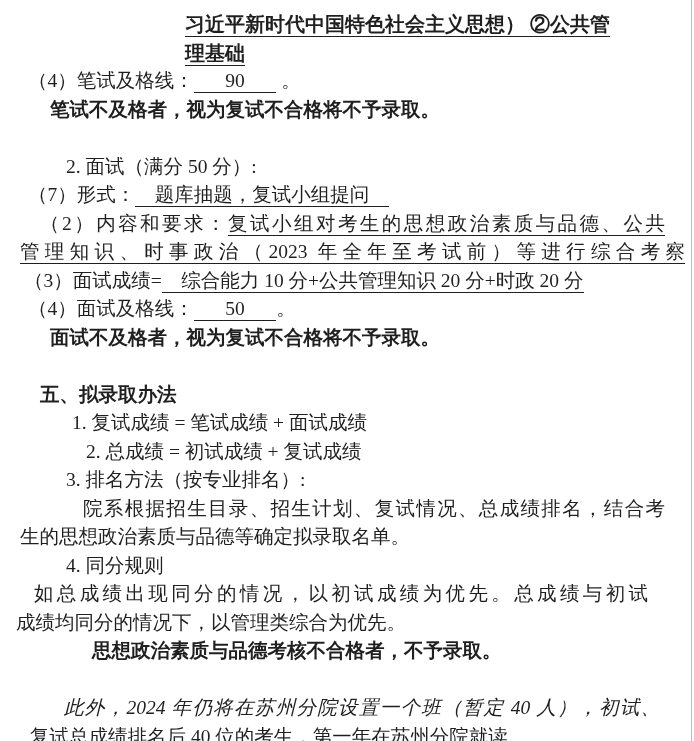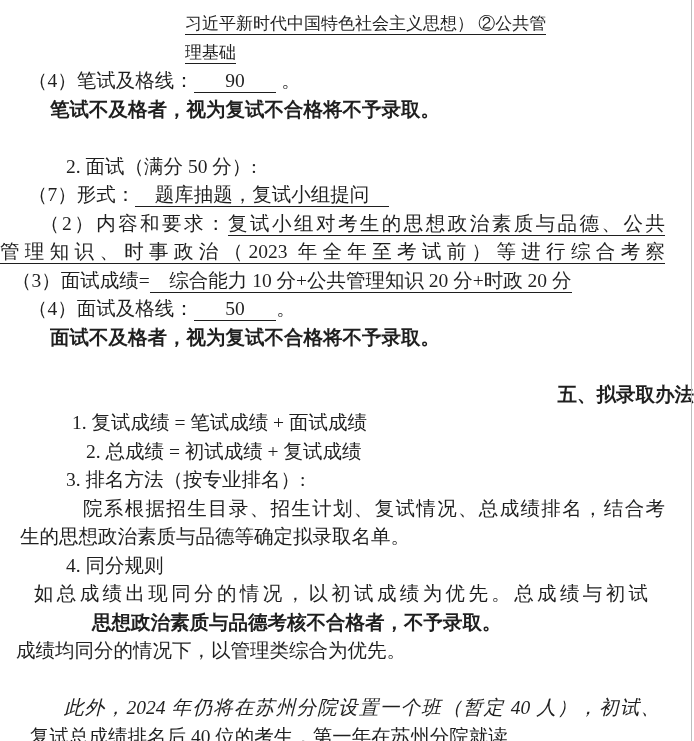--- a/index.html
+++ b/index.html
@@ -21,21 +21,21 @@
     box-sizing:border-box;
     white-space:nowrap;
   }
   .line.just{
     white-space:normal;
     text-align:justify;
     text-align-last:justify;
     text-justify:inter-character;
   }
   .bold{font-weight:bold;}
-  .small{font-size:17px;}
+  .small{font-size:20px;font-weight:bold;}
   .u{
     border-bottom:1.5px solid currentColor;
     padding-bottom:1px;
   }
   .b{
     padding-left:12px;
     padding-right:12px;
   }
   #right-border{
     position:absolute;
@@ -49,32 +49,32 @@
 
 <div id="doc" style="color: rgb(31, 31, 31);">
     <div class="line small" style="padding-left: 185px;"><span class="u">习近平新时代中国特色社会主义思想） ②公共管</span></div>
     <div class="line small" style="padding-left: 185px;"><span class="u">理基础</span></div>
     <div class="line" style="padding-left: 28px;"><span class="">（4）笔试及格线：</span><span class="u b">　90　</span><span class=""> 。</span></div>
     <div class="line bold" style="padding-left: 50px;"><span class="">笔试不及格者，视为复试不合格将不予录取。</span></div>
     <div class="line"></div>
     <div class="line" style="padding-left: 66px;"><span class="">2. 面试（满分 50 分）:</span></div>
     <div class="line" style="padding-left: 28px;"><span class="">（7）形式：</span><span class="u">　题库抽题，复试小组提问　</span></div>
     <div class="line just" style="padding-left: 40px; width: 665px;"><span class="">（2）内容和要求：</span><span class="u">复试小组对考生的思想政治素质与品德、公共</span></div>
-    <div class="line just" style="width: 665px;"><span class="u">管理知识、时事政治（2023 年全年至考试前）等进行综合考察</span></div>
-    <div class="line" style="padding-left: 12px;"><span class="">（3）面试成绩=</span><span class="u">　综合能力 10 分+公共管理知识 20 分+时政 20 分</span></div>
+    <div class="line just" style="width: 665px; margin-left: 20px;"><span class="u">管理知识、时事政治（2023 年全年至考试前）等进行综合考察</span></div>
+    <div class="line" style="padding-left: 24px;"><span class="">（3）面试成绩=</span><span class="u">　综合能力 10 分+公共管理知识 20 分+时政 20 分</span></div>
     <div class="line" style="padding-left: 28px;"><span class="">（4）面试及格线：</span><span class="u b">　50　</span><span class="">。</span></div>
     <div class="line bold" style="padding-left: 50px;"><span class="">面试不及格者，视为复试不合格将不予录取。</span></div>
     <div class="line"></div>
-    <div class="line bold" style="padding-left: 40px; text-align: right;"><span class="">五、拟录取办法</span></div>
+    <div class="line bold" style="padding-left: 40px;"><span class="">五、拟录取办法</span></div>
     <div class="line" style="padding-left: 72px;"><span class="">1. 复试成绩 = 笔试成绩 + 面试成绩</span></div>
     <div class="line" style="padding-left: 86px;"><span class="">2. 总成绩 = 初试成绩 + 复试成绩</span></div>
     <div class="line" style="padding-left: 66px;"><span class="">3. 排名方法（按专业排名）:</span></div>
     <div class="line just" style="padding-left: 83px; width: 665px;"><span class="">院系根据招生目录、招生计划、复试情况、总成绩排名，结合考</span></div>
     <div class="line" style="padding-left: 20px;"><span class="">生的思想政治素质与品德等确定拟录取名单。</span></div>
     <div class="line" style="padding-left: 66px;"><span class="">4. 同分规则</span></div>
     <div class="line just" style="padding-left: 34px; width: 648px;"><span class="">如总成绩出现同分的情况，以初试成绩为优先。总成绩与初试</span></div>
+    <div class="line" style="padding-left: 16px;"><span class="">成绩均同分的情况下，以管理类综合为优先。</span></div>
     <div class="line bold" style="padding-left: 92px;"><span class="">思想政治素质与品德考核不合格者，不予录取。</span></div>
-    <div class="line" style="padding-left: 16px;"><span class="">成绩均同分的情况下，以管理类综合为优先。</span></div>
     <div class="line"></div>
     <div class="line just" style="padding-left: 64px; width: 660px; font-style: italic;"><span class="">此外，2024 年仍将在苏州分院设置一个班（暂定 40 人），初试、</span></div>
     <div class="line" style="padding-left: 30px;"><span class="">复试总成绩排名后 40 位的考生，第一年在苏州分院就读。</span></div>
   </div>
 <div id="right-border" style="background: rgb(189, 189, 189);"></div>
 
 </body></html>

